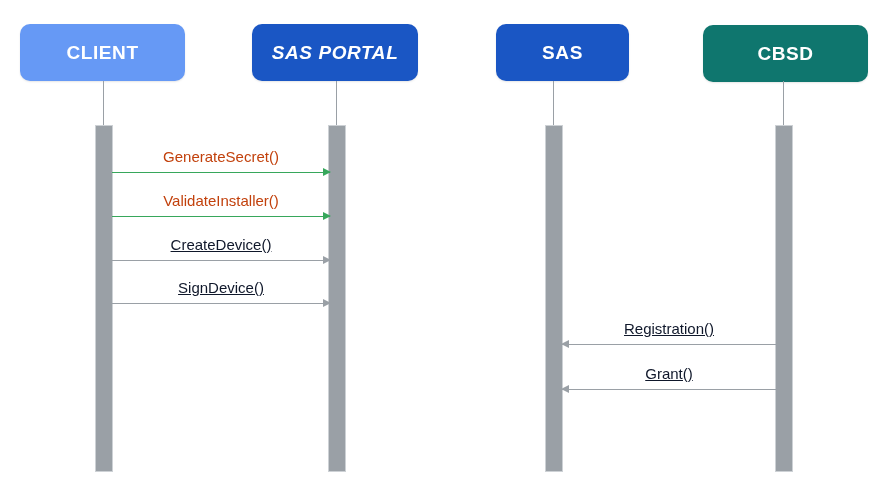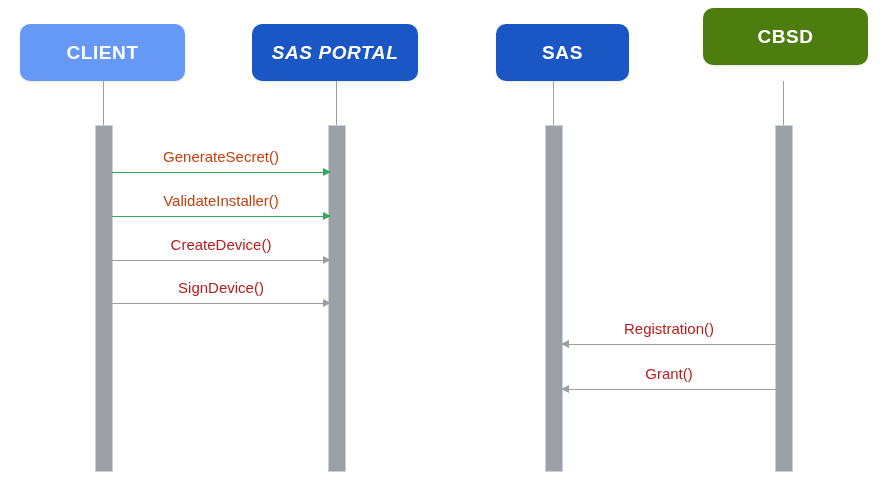--- a/index.html
+++ b/index.html
@@ -94,21 +94,21 @@
     position: absolute;
     bottom: 7px;
     left: 0;
     width: 100%;
     text-align: center;
     font-size: 15px;
     white-space: nowrap;
     font-family: "Liberation Sans", sans-serif;
   }
   .msg-label.green { color: #c2410c; }
-  .msg-label.gray  { color: #b91c1c; }
+  .msg-label.gray  { color: #0f172a; text-decoration: underline; }
 </style>
 </head>
 <body>
 
 <div id="diagram">
 
   <div class="participant" style="left:20px; top:24px; width:165px; background:#6699f5;">
     <span class="participant-label">CLIENT</span>
   </div>
   <div class="lifeline" style="left:103px; top:81px; height:44px;"></div>
@@ -119,21 +119,21 @@
   </div>
   <div class="lifeline" style="left:336px; top:81px; height:44px;"></div>
   <div class="activation" style="left:328px; top:125px; height:347px;"></div>
 
   <div class="participant" style="left:496px; top:24px; width:133px; background:#1a56c4;">
     <span class="participant-label">SAS</span>
   </div>
   <div class="lifeline" style="left:553px; top:81px; height:44px;"></div>
   <div class="activation" style="left:545px; top:125px; height:347px;"></div>
 
-  <div class="participant" style="left:703px; top:8px; width:165px; background:#4d7c0f;">
+  <div class="participant" style="left:703px; top:25px; width:165px; background:#0f766e;">
     <span class="participant-label">CBSD</span>
   </div>
   <div class="lifeline" style="left:783px; top:81px; height:44px;"></div>
   <div class="activation" style="left:775px; top:125px; height:347px;"></div>
 
   <div class="message" style="left:112px; top:172px; width:218px;">
     <div class="msg-line green"></div>
     <div class="msg-head right-green"></div>
     <div class="msg-label green">GenerateSecret()</div>
   </div>

